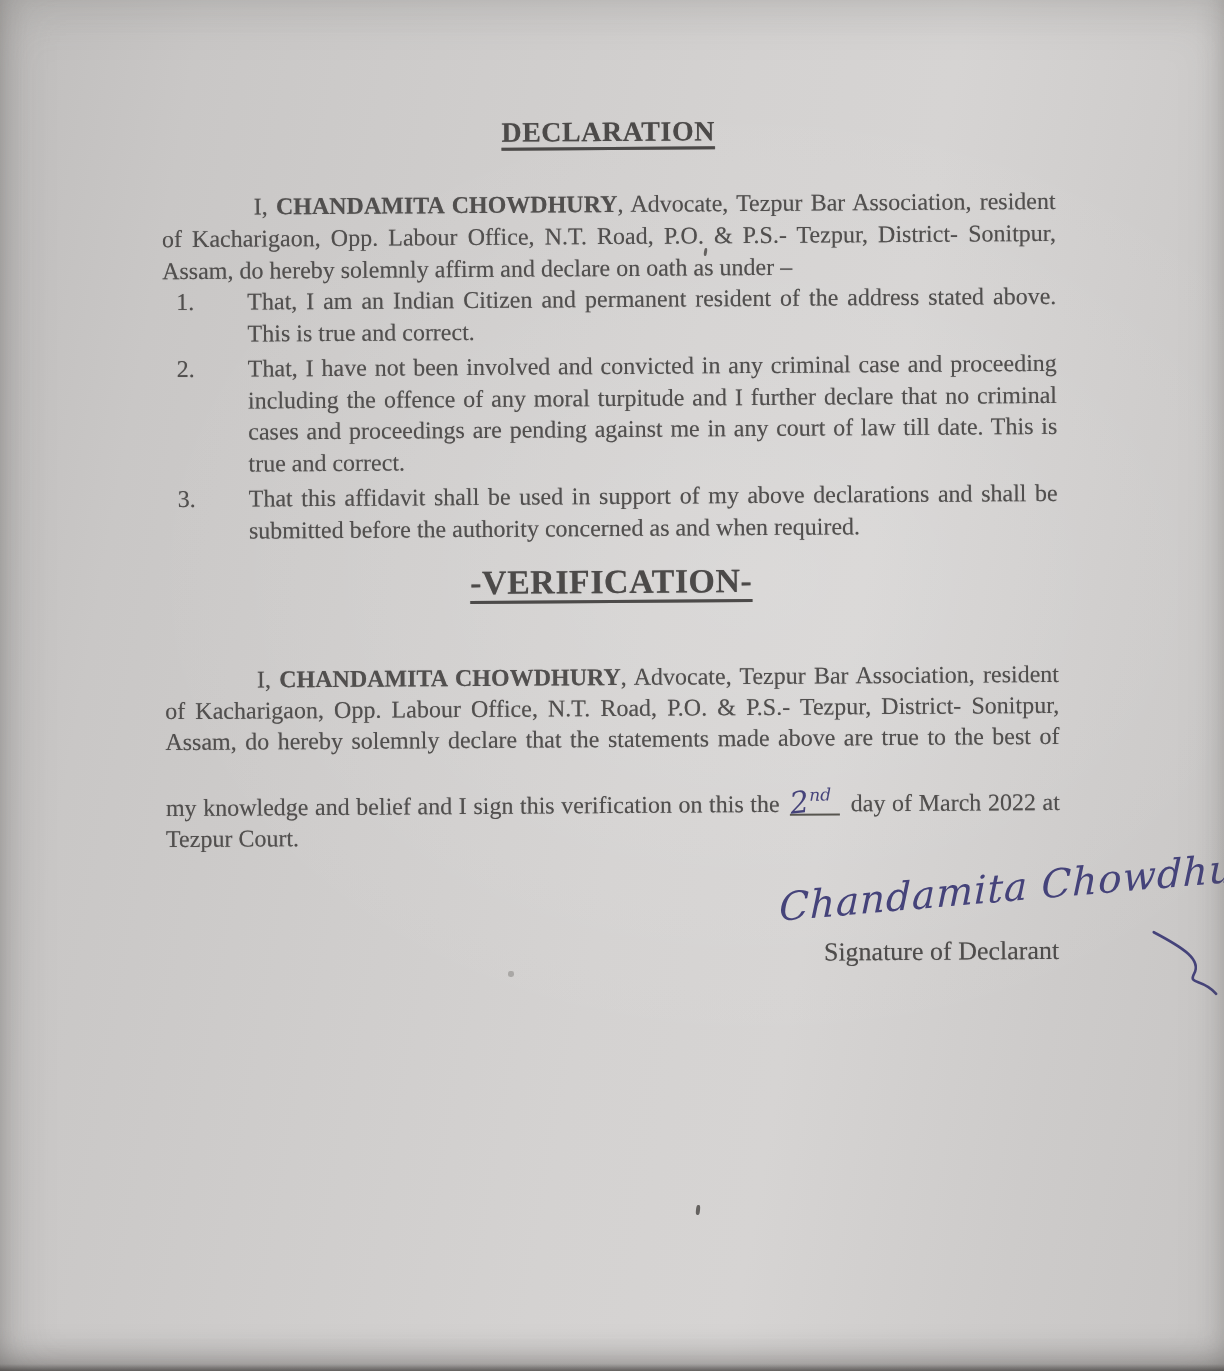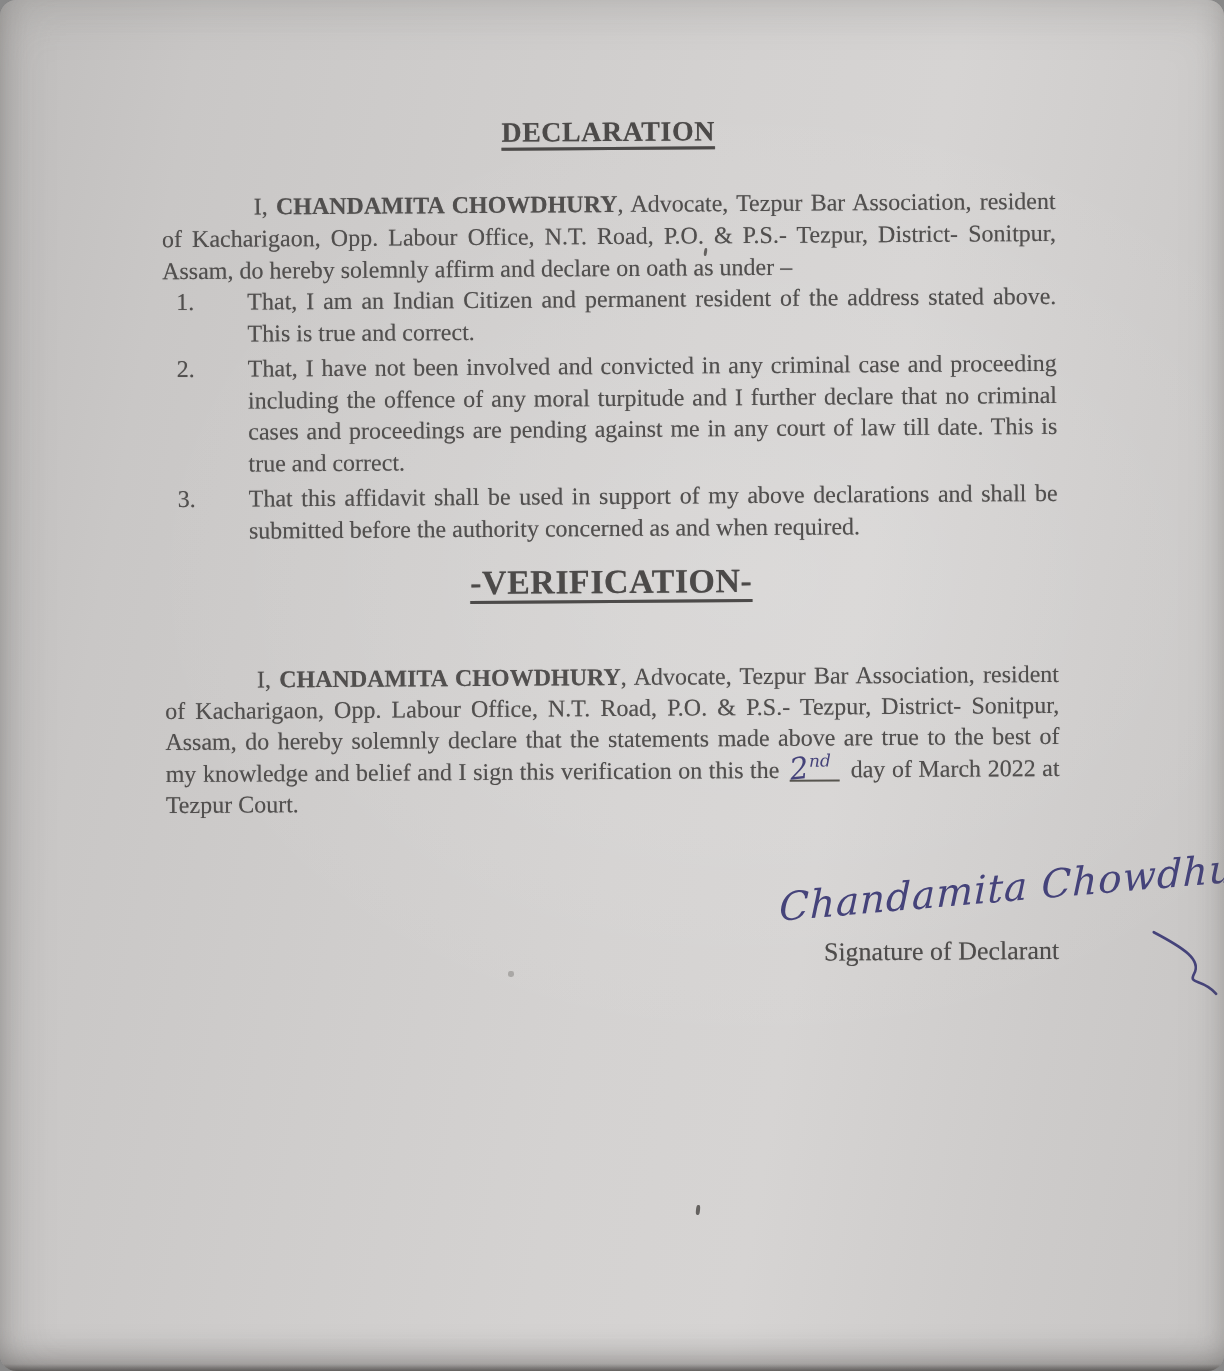--- a/index.html
+++ b/index.html
@@ -7,21 +7,20 @@
   .sheet{
     position:relative;
     width:1224px;height:1371px;
     margin:0 auto;
     overflow:hidden;
     background:
       radial-gradient(ellipse 900px 700px at 62% 42%, rgba(255,255,255,0.14), rgba(255,255,255,0) 70%),
       linear-gradient(100deg,#bfbdbc 0%,#c9c7c6 14%,#cfcdcc 34%,#d4d2d1 52%,#d6d4d3 66%,#cdcbca 84%,#c7c5c4 100%);
     font-family:"Liberation Serif","DejaVu Serif",serif;
     color:#514f4e;
-    border-radius:16px;
   }
   .vignette{position:absolute;inset:0;pointer-events:none;
     box-shadow:inset 0 -20px 34px -14px rgba(45,42,40,0.50),
                inset 0 14px 46px rgba(125,122,120,0.22),
                inset 24px 0 60px -30px rgba(110,108,106,0.28);}
   .bottom-edge{position:absolute;left:0;right:0;bottom:0;height:7px;
     background:linear-gradient(to bottom,rgba(35,32,30,0) 0%,rgba(35,32,30,0.45) 100%);}
   .content{
     position:absolute;left:165px;top:0;width:894px;height:1371px;
     transform:rotate(-0.4deg);
@@ -45,21 +44,21 @@
   .list{position:absolute;top:284px;left:0;width:894px;}
   .list-item{display:flex;margin-bottom:4px;line-height:31.5px;}
   .num{width:85px;flex:0 0 85px;padding-left:14px;box-sizing:border-box;}
   .item-body{flex:1;min-width:0;}
   .day-blank{display:inline-block;min-width:50px;text-align:center;
     border-bottom:2.5px solid #57554f;margin:0 4px;line-height:18px;
     transform:translateY(1px);}
   .hand{font-style:italic;color:#45437a;text-shadow:none;
     font-family:"DejaVu Serif","Liberation Serif",serif;}
   .day-num{font-size:30px;display:inline-block;transform:rotate(-6deg);}
-  .day-sup{font-size:17px;vertical-align:super;display:inline-block;transform:translateY(-3px);}
+  .day-sup{font-size:17px;vertical-align:super;display:inline-block;transform:translateY(-3px);margin-top:34px;}
   .sig{position:absolute;left:612px;top:886px;width:440px;}
   .sig-script{font-size:39px;line-height:46px;white-space:nowrap;
     font-style:italic;color:#45437a;letter-spacing:1px;
     transform:rotate(-4.5deg) skewX(-6deg);transform-origin:left bottom;
     font-family:"DejaVu Serif","Liberation Serif",serif;text-shadow:none;}
   .sig-flourish{position:absolute;left:365px;top:48px;pointer-events:none;}
   .sig-caption{margin-top:6px;padding-left:45px;font-size:26px;color:#4e4c4b;}
   .speck{position:absolute;background:rgba(72,70,67,0.8);border-radius:40%;}
   .speck-a{left:704px;top:248px;width:3px;height:8px;transform:rotate(8deg);}
   .speck-b{left:696px;top:1205px;width:4px;height:10px;transform:rotate(6deg);}

